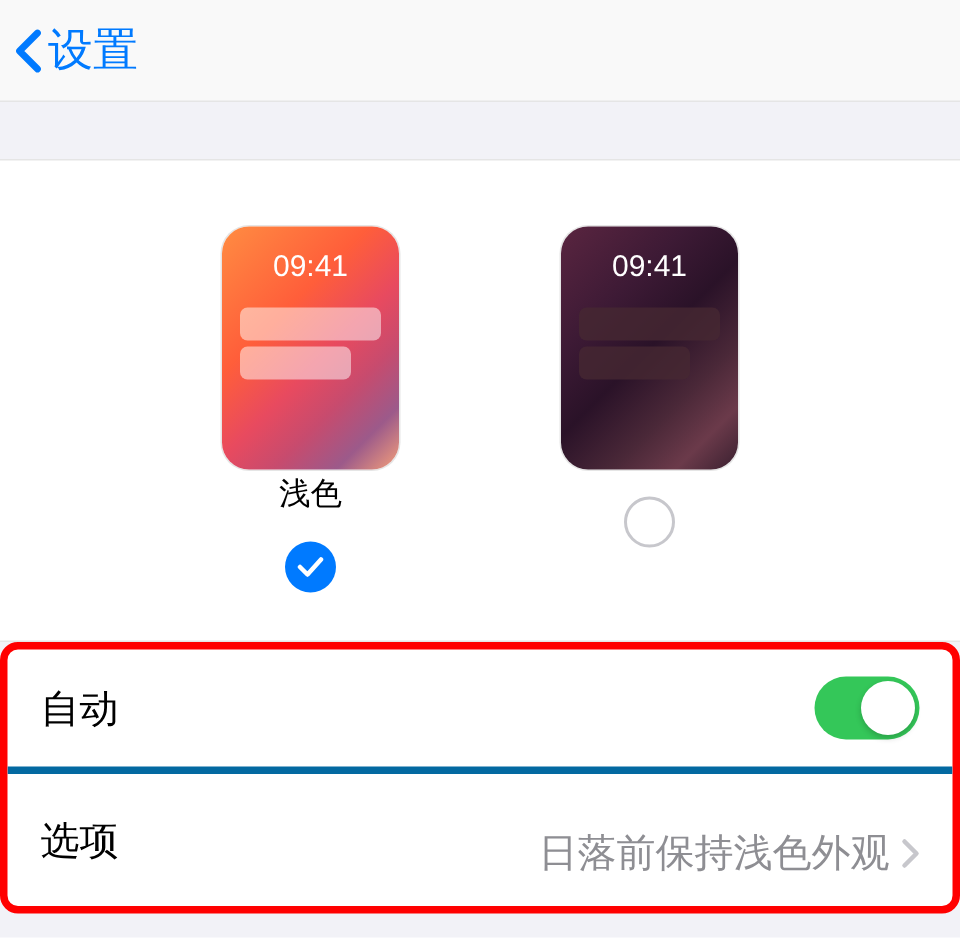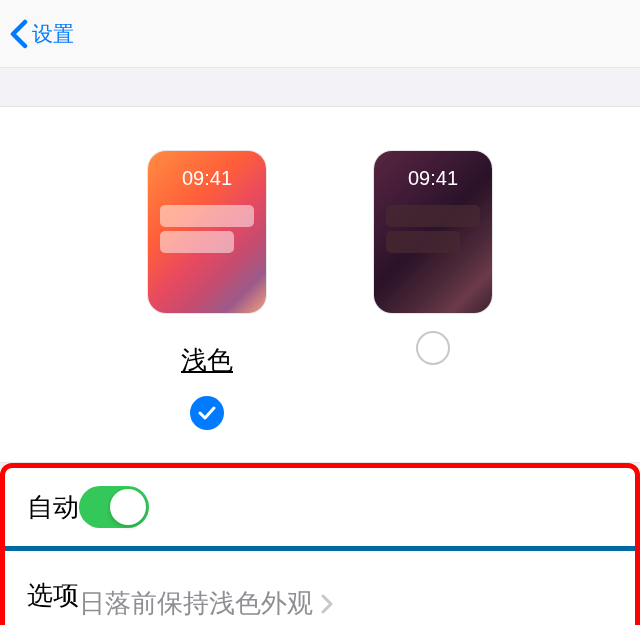--- a/index.html
+++ b/index.html
@@ -16,21 +16,21 @@
       background: #f9f9f9;
       display: flex;
       align-items: center;
       position: relative;
       border-bottom: 1px solid #e5e5e5;
     }
     .back-button {
       display: flex;
       align-items: center;
       color: #007aff;
-      font-size: 21px;
+      font-size: 30px;
       padding-left: 10px;
       cursor: pointer;
     }
     .chevron-left {
       width: 18px;
       height: 30px;
       margin-right: 4px;
     }
     .nav-title {
       position: absolute;
@@ -88,24 +88,23 @@
     }
     .phone-preview.light .preview-widget {
       background: rgba(255,255,255,0.5);
     }
     .phone-preview.dark .preview-widget {
       background: rgba(70,40,50,0.8);
     }
     .widget-1 { top: 54px; width: 94px; height: 22px; }
     .widget-2 { top: 80px; width: 74px; height: 22px; }
     .appearance-label {
-      margin-top: 30px;
-      font-size: 26px;
+      margin-top: 2px;
+      font-size: 21px;
       color: #000;
-      text-decoration: underline;
     }
     .radio-indicator {
       margin-top: 18px;
       width: 34px;
       height: 34px;
       border-radius: 50%;
       display: flex;
       align-items: center;
       justify-content: center;
     }
@@ -120,20 +119,21 @@
     .highlighted-section {
       margin-top: 0;
       border: 5px solid #ff0000;
       border-radius: 12px;
       background: #fff;
       overflow: hidden;
     }
     .row {
       display: flex;
       align-items: center;
+      justify-content: space-between;
       padding: 18px 22px;
       font-size: 26px;
       color: #000;
     }
     .row + .row { border-top: 5px solid #0369a1; }
     .toggle {
       width: 70px;
       height: 42px;
       border-radius: 21px;
       background: #34c759;

